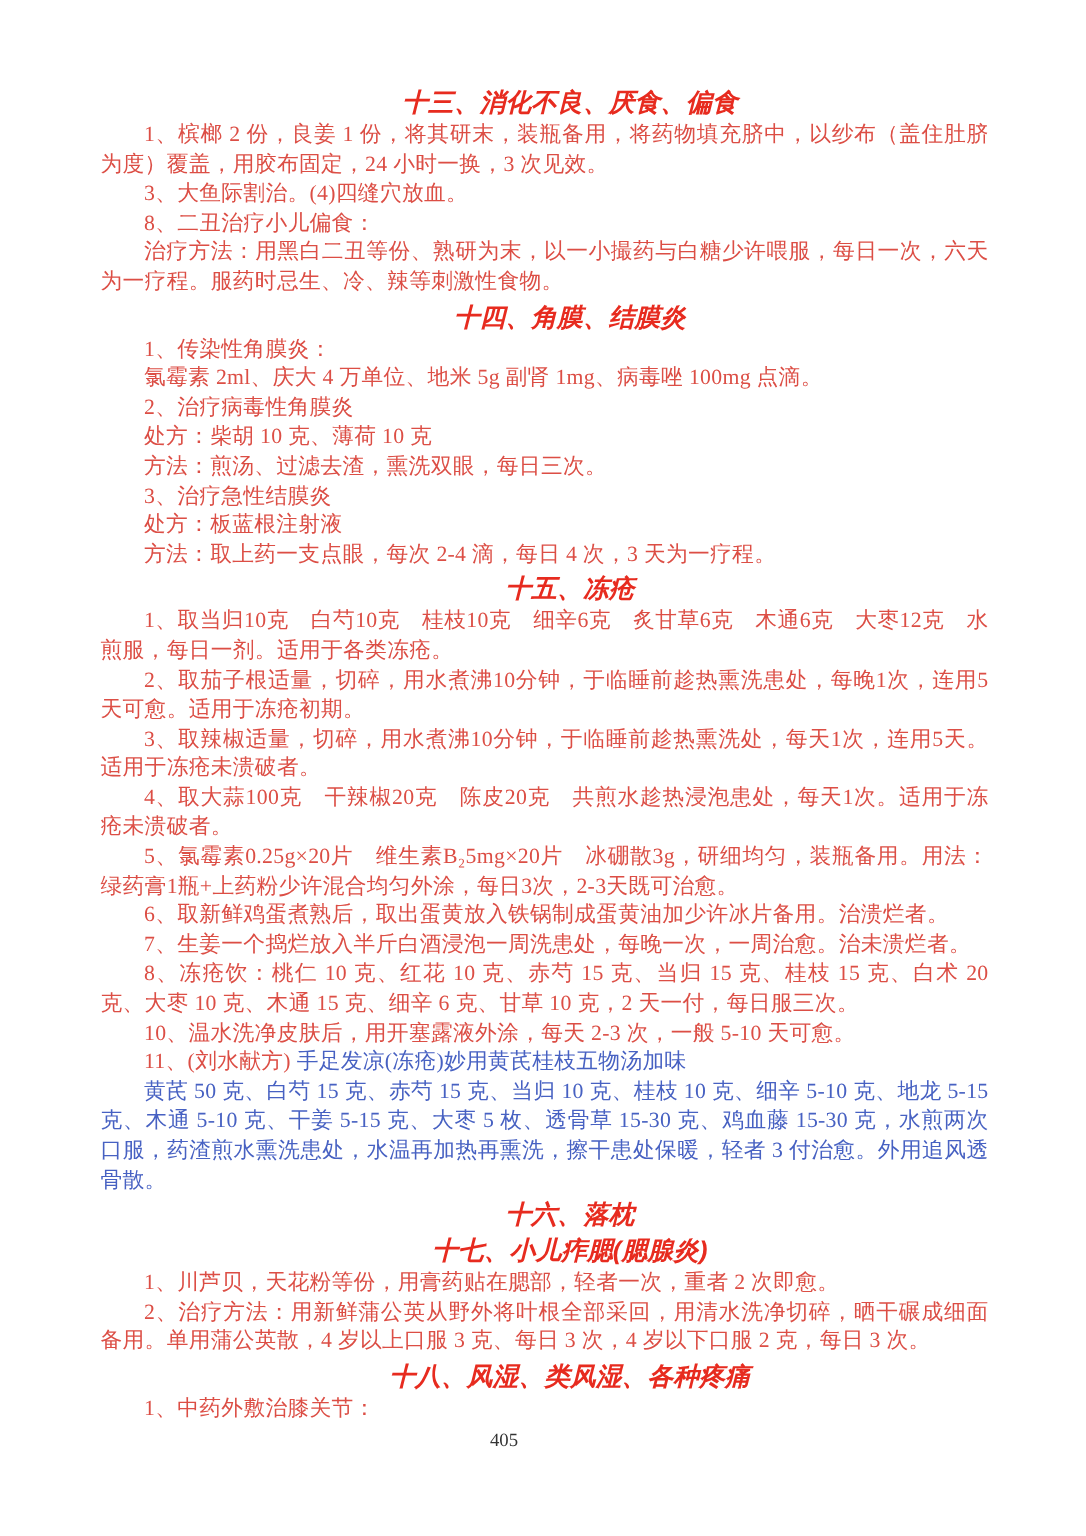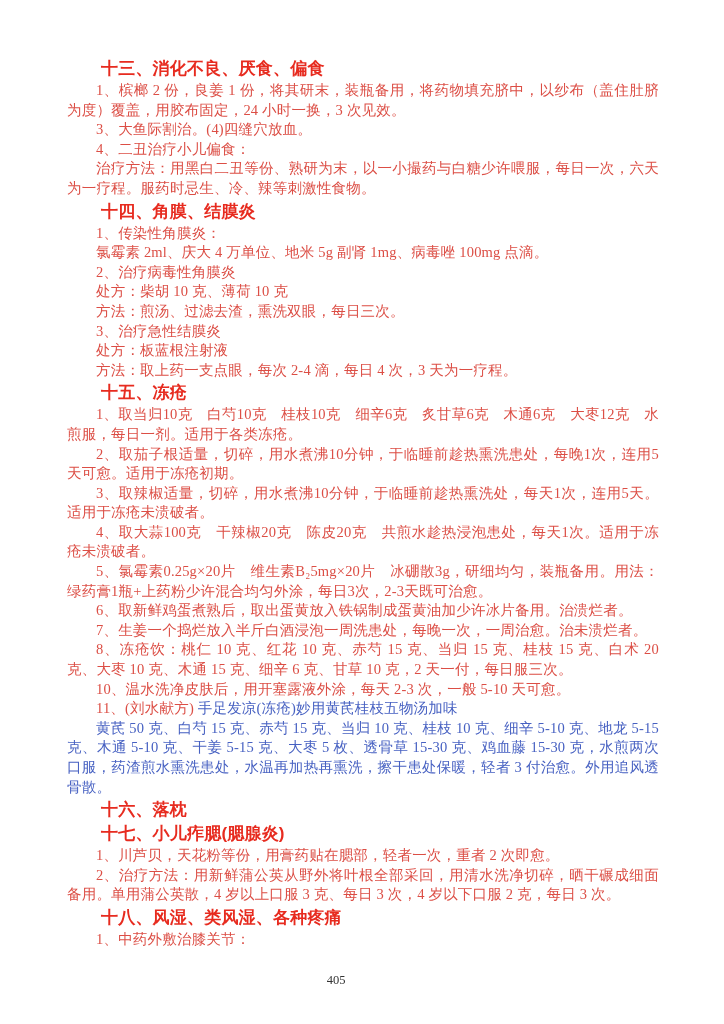--- a/index.html
+++ b/index.html
@@ -27,49 +27,50 @@
     text-align: justify;
     letter-spacing: 0.2px;
   }
   .sec-heading {
     font-size: 17px;
     font-weight: bold;
     line-height: 23px;
     margin: 1px 0 1px 0;
     text-indent: 2em;
     color: var(--heading-red, #e72b1f);
-    text-align: left;
+    text-align: center;
+    font-style: italic;
   }
   .para {
     margin: 0;
     text-indent: 2em;
     font-family: Liberation Serif, serif;
   }
   .red  { color: var(--body-red, #dc4e45); }
   .blue { color: var(--body-blue, #4761c2); }
   .footer {
     position: absolute;
     left: 0;
-    top: 973px;
+    top: 953px;
     width: 672px;
     text-align: center;
     font-family: "Liberation Serif", "DejaVu Serif", serif;
     font-size: 12.5px;
     color: var(--footer-black, #333333);
   }
 </style>
 </head>
 <body>
 
 <div class="page">
   <div class="doc">
       <h2 class="sec-heading">十三、消化不良、厌食、偏食</h2>
       <p class="para red">1、槟榔 2 份，良姜 1 份，将其研末，装瓶备用，将药物填充脐中，以纱布（盖住肚脐为度）覆盖，用胶布固定，24 小时一换，3 次见效。</p>
       <p class="para red">3、大鱼际割治。(4)四缝穴放血。</p>
-      <p class="para red">4、二丑治疗小儿偏食：</p>
+      <p class="para red">8、二丑治疗小儿偏食：</p>
       <p class="para red">治疗方法：用黑白二丑等份、熟研为末，以一小撮药与白糖少许喂服，每日一次，六天为一疗程。服药时忌生、冷、辣等刺激性食物。</p>
       <h2 class="sec-heading">十四、角膜、结膜炎</h2>
       <p class="para red">1、传染性角膜炎：</p>
       <p class="para red">氯霉素 2ml、庆大 4 万单位、地米 5g 副肾 1mg、病毒唑 100mg 点滴。</p>
       <p class="para red">2、治疗病毒性角膜炎</p>
       <p class="para red">处方：柴胡 10 克、薄荷 10 克</p>
       <p class="para red">方法：煎汤、过滤去渣，熏洗双眼，每日三次。</p>
       <p class="para red">3、治疗急性结膜炎</p>
       <p class="para red">处方：板蓝根注射液</p>
       <p class="para red">方法：取上药一支点眼，每次 2-4 滴，每日 4 次，3 天为一疗程。</p>

